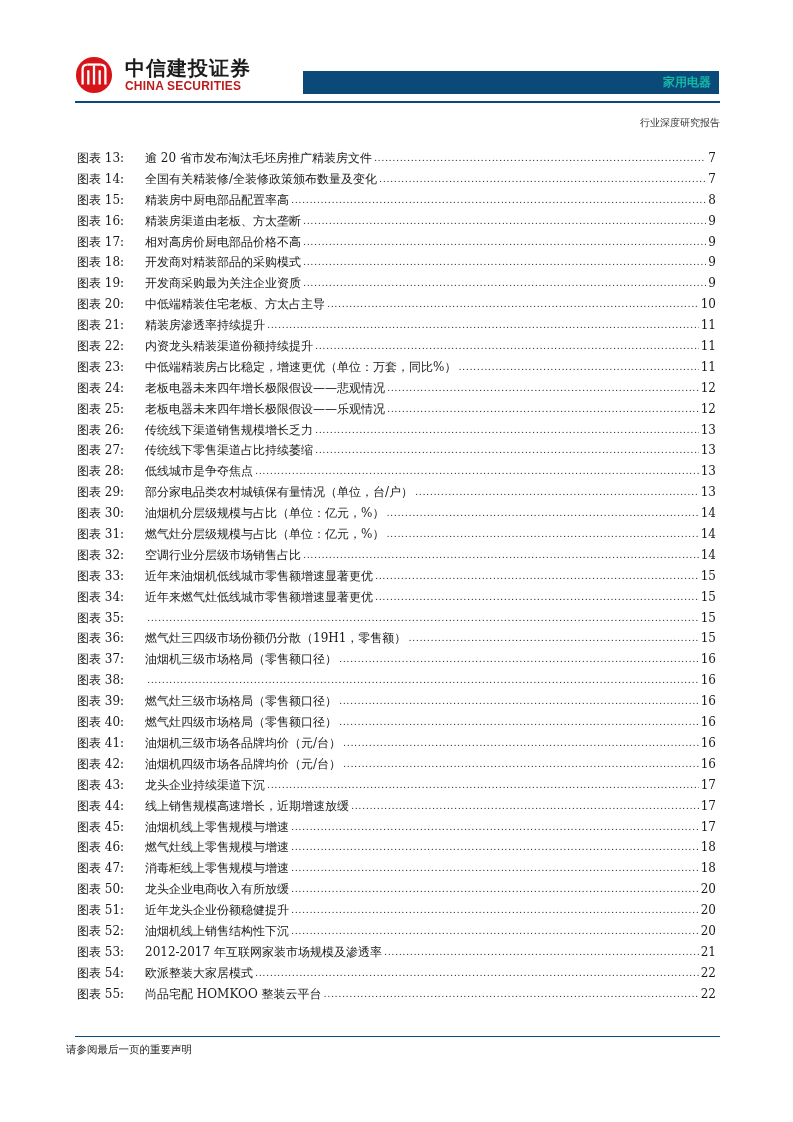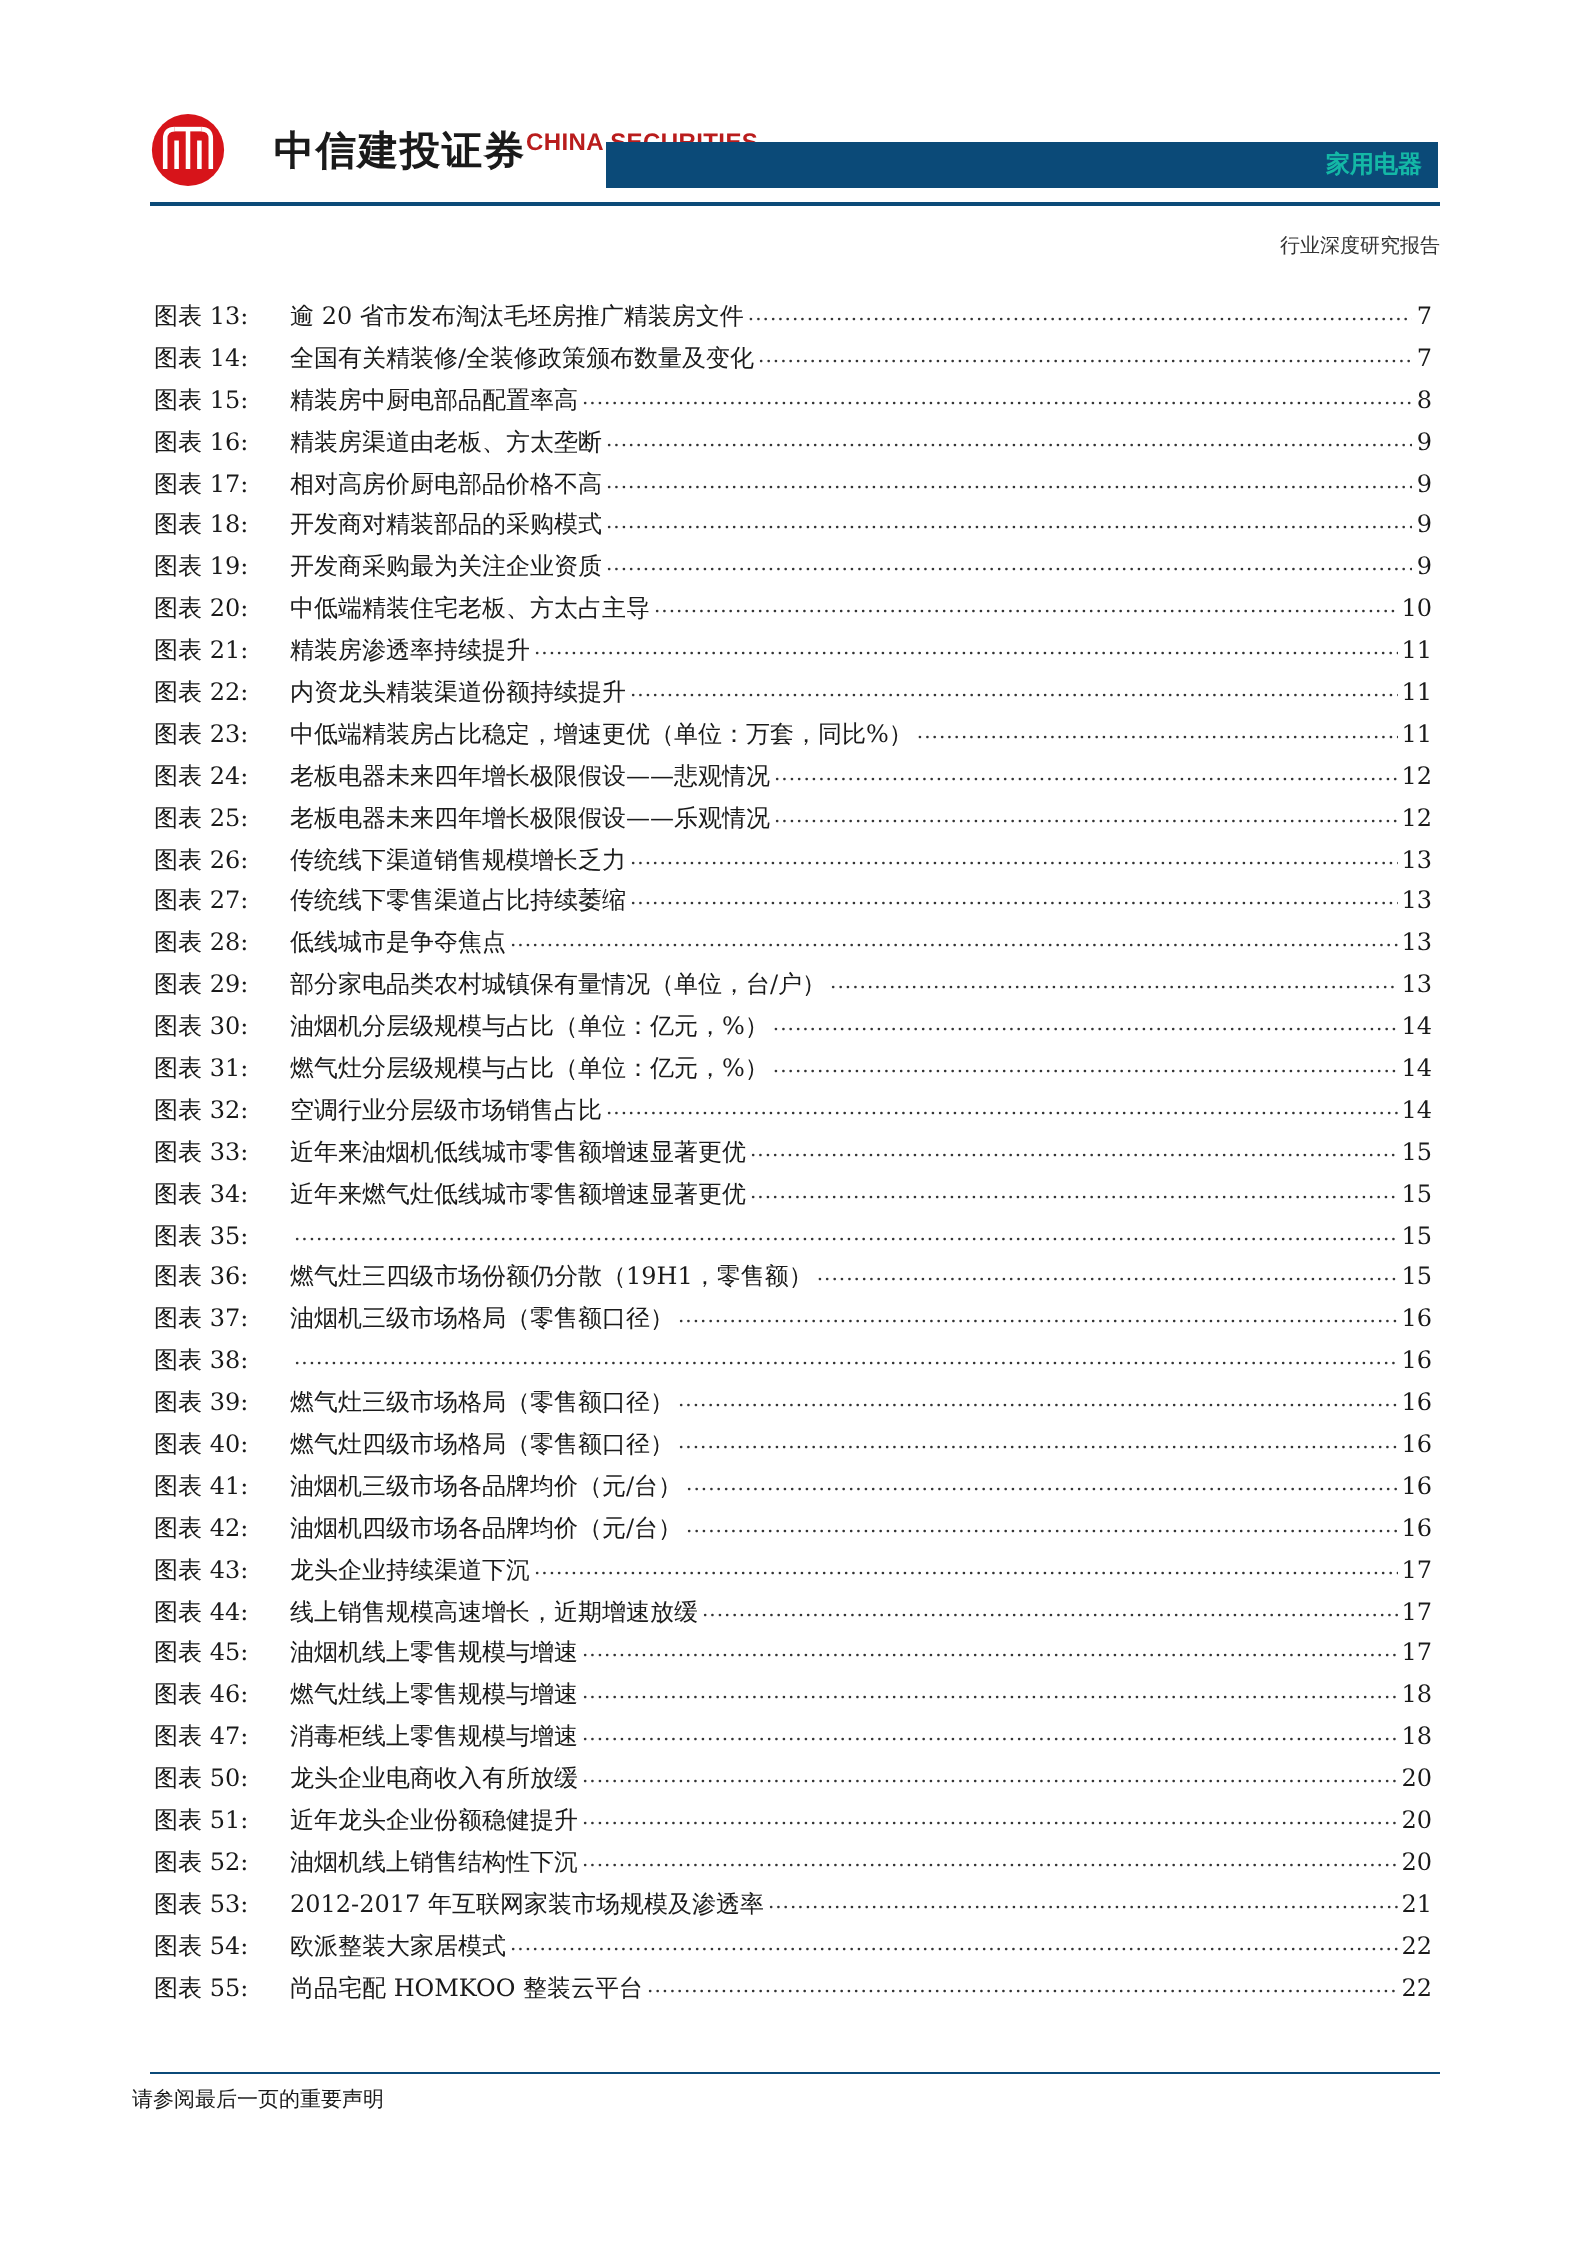--- a/index.html
+++ b/index.html
@@ -1,34 +1,34 @@
 <!DOCTYPE html>
 <html><head>
 <meta charset="utf-8">
 <style>
   html, body { margin: 0; padding: 0; background: #ffffff; }
   body { width: 793px; height: 1122px; position: relative; overflow: hidden;
          font-family: "DejaVu Serif", "Liberation Serif", serif; color: #1a1a1a; }
   .header { position: absolute; left: 75px; top: 56px; width: 645px; height: 46px; }
   .logo { position: absolute; left: 0; top: 0; display: flex; align-items: center; }
   .logo-mark { width: 38px; height: 38px; }
-  .logo-text { margin-left: 24px; display: flex; }
+  .logo-text { margin-left: 12px; display: flex; flex-direction: column; }
   .logo-cn { font-family: "DejaVu Sans", sans-serif; font-weight: bold; font-size: 20px;
              letter-spacing: 1px; color: #1a1a1a; line-height: 22px; }
   .logo-en { font-family: "Liberation Sans", sans-serif; font-weight: bold; font-size: 12px;
              color: #b91c1c; line-height: 14px; letter-spacing: 0.2px; }
   .sector-box { position: absolute; left: 228px; top: 15px; width: 416px; height: 23px;
                 background: #0b4a78; color: #14b8a6; font-family: "DejaVu Sans", sans-serif;
                 font-weight: bold; font-size: 12px; text-align: right; line-height: 23px;
                 padding-right: 8px; box-sizing: border-box; }
   .header-rule { position: absolute; left: 75px; top: 101px; width: 645px; height: 2px; background: #0b4a78; }
   .report-type { position: absolute; right: 73px; top: 116px; font-family: "DejaVu Sans", sans-serif;
                  font-size: 10px; color: #333; }
   .toc { position: absolute; left: 77px; top: 148px; width: 639px; }
-  .toc-row { display: flex; align-items: flex-end; height: 20.9px; font-size: 12px; line-height: 20.9px; }
+  .toc-row { display: flex; align-items: flex-start; height: 20.9px; font-size: 12px; line-height: 20.9px; }
   .toc-label { width: 68px; flex: none; white-space: nowrap; }
   .toc-title { flex: none; white-space: nowrap; }
   .toc-dots { flex: 1 1 auto; overflow: hidden; white-space: nowrap; margin: 0 2px; color: #333;
               font-size: 10px; letter-spacing: 0.5px; }
   .toc-dots::before { content: "................................................................................................................................................................................................................................................................................................"; }
   .toc-page { flex: none; text-align: right; min-width: 8px; }
   .footer-rule { position: absolute; left: 75px; top: 1036px; width: 645px; height: 1px; background: #0b4a78; }
   .footer-text { position: absolute; left: 66px; top: 1043px; font-family: "DejaVu Sans", sans-serif;
                  font-size: 10.5px; color: #1a1a1a; }
 </style>

